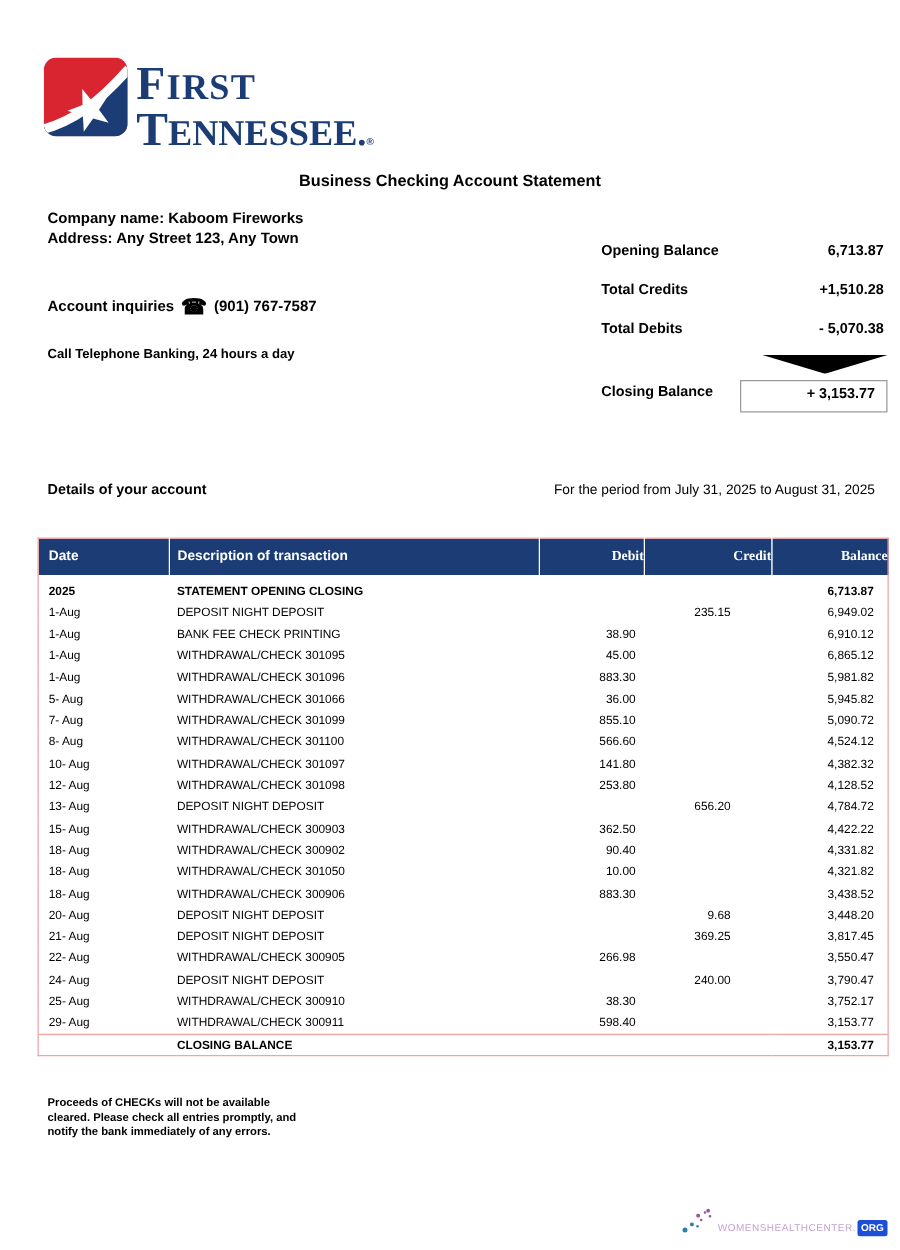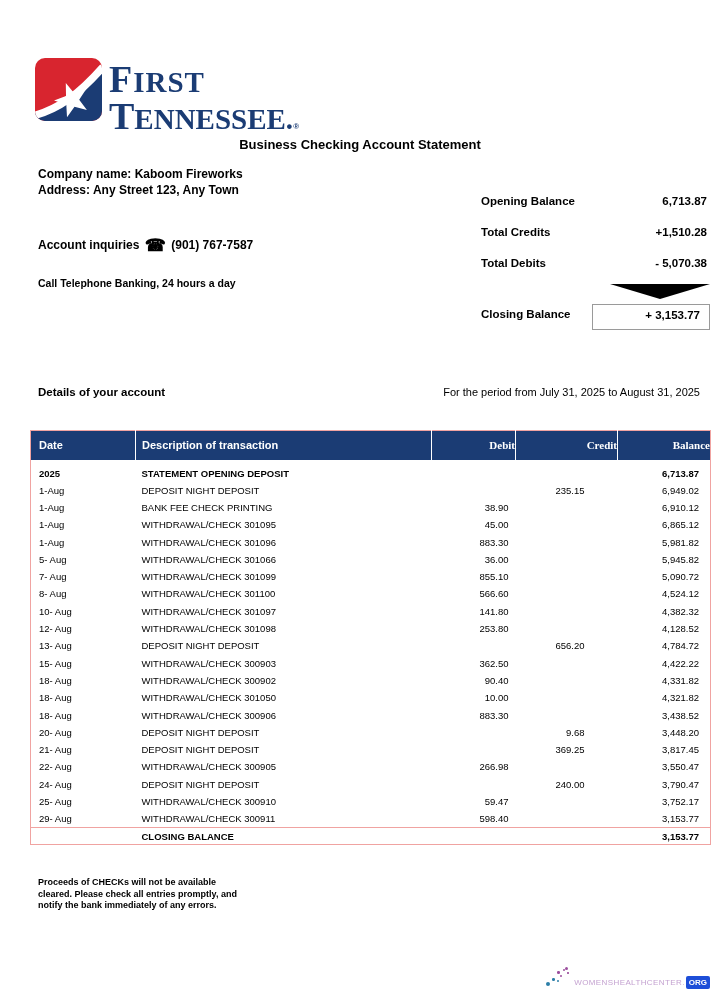--- a/index.html
+++ b/index.html
@@ -4,21 +4,21 @@
 <style>
   * { margin:0; padding:0; box-sizing:border-box; }
   html,body { background:#fff; }
   .page {
     position:relative; width:720px; height:1000px; margin:0 auto;
     background:#fff; overflow:hidden;
     font-family:"Liberation Sans", sans-serif; color:#000;
   }
 
   
-  .logo { position:absolute; left:35px; top:46px; display:flex;margin-top:12px; }
+  .logo { position:absolute; left:35px; top:46px; display:flex; }
   .logo-icon { width:67px; height:63px; }
   .wordmark { margin-left:7px; margin-top:2px; font-family:"Liberation Serif", serif; font-weight:bold; color:#1B3C74; line-height:1; }
   .wordmark .line1 { font-size:29px; letter-spacing:1px; }
   .wordmark .line2 { font-size:29px; letter-spacing:0px; margin-top:-1px; }
   .wordmark .bigcap { font-size:38px; }
   .wordmark .reg { font-size:8px; font-family:"Liberation Sans", sans-serif; vertical-align:baseline; }
 
   
   .doc-title { position:absolute; left:0; top:137px; width:720px; text-align:center; font-size:13px; font-weight:bold; }
 
@@ -153,21 +153,21 @@
         <th class="col-date">Date</th>
         <th class="col-desc">Description of transaction</th>
         <th class="col-debit">Debit</th>
         <th class="col-credit">Credit</th>
         <th class="col-bal">Balance</th>
       </tr>
     </thead>
     <tbody>
         <tr class="bold">
       <td class="c-date">2025</td>
-      <td class="c-desc">STATEMENT OPENING DEPOSIT</td>
+      <td class="c-desc">STATEMENT OPENING CLOSING</td>
       <td class="c-debit"></td>
       <td class="c-credit"></td>
       <td class="c-bal">6,713.87</td>
     </tr>
         <tr>
       <td class="c-date">1-Aug</td>
       <td class="c-desc">DEPOSIT NIGHT DEPOSIT</td>
       <td class="c-debit"></td>
       <td class="c-credit">235.15</td>
       <td class="c-bal">6,949.02</td>
@@ -287,21 +287,21 @@
         <tr>
       <td class="c-date">24- Aug</td>
       <td class="c-desc">DEPOSIT NIGHT DEPOSIT</td>
       <td class="c-debit"></td>
       <td class="c-credit">240.00</td>
       <td class="c-bal">3,790.47</td>
     </tr>
         <tr>
       <td class="c-date">25- Aug</td>
       <td class="c-desc">WITHDRAWAL/CHECK 300910</td>
-      <td class="c-debit">59.47</td>
+      <td class="c-debit">38.30</td>
       <td class="c-credit"></td>
       <td class="c-bal">3,752.17</td>
     </tr>
         <tr>
       <td class="c-date">29- Aug</td>
       <td class="c-desc">WITHDRAWAL/CHECK 300911</td>
       <td class="c-debit">598.40</td>
       <td class="c-credit"></td>
       <td class="c-bal">3,153.77</td>
     </tr>

